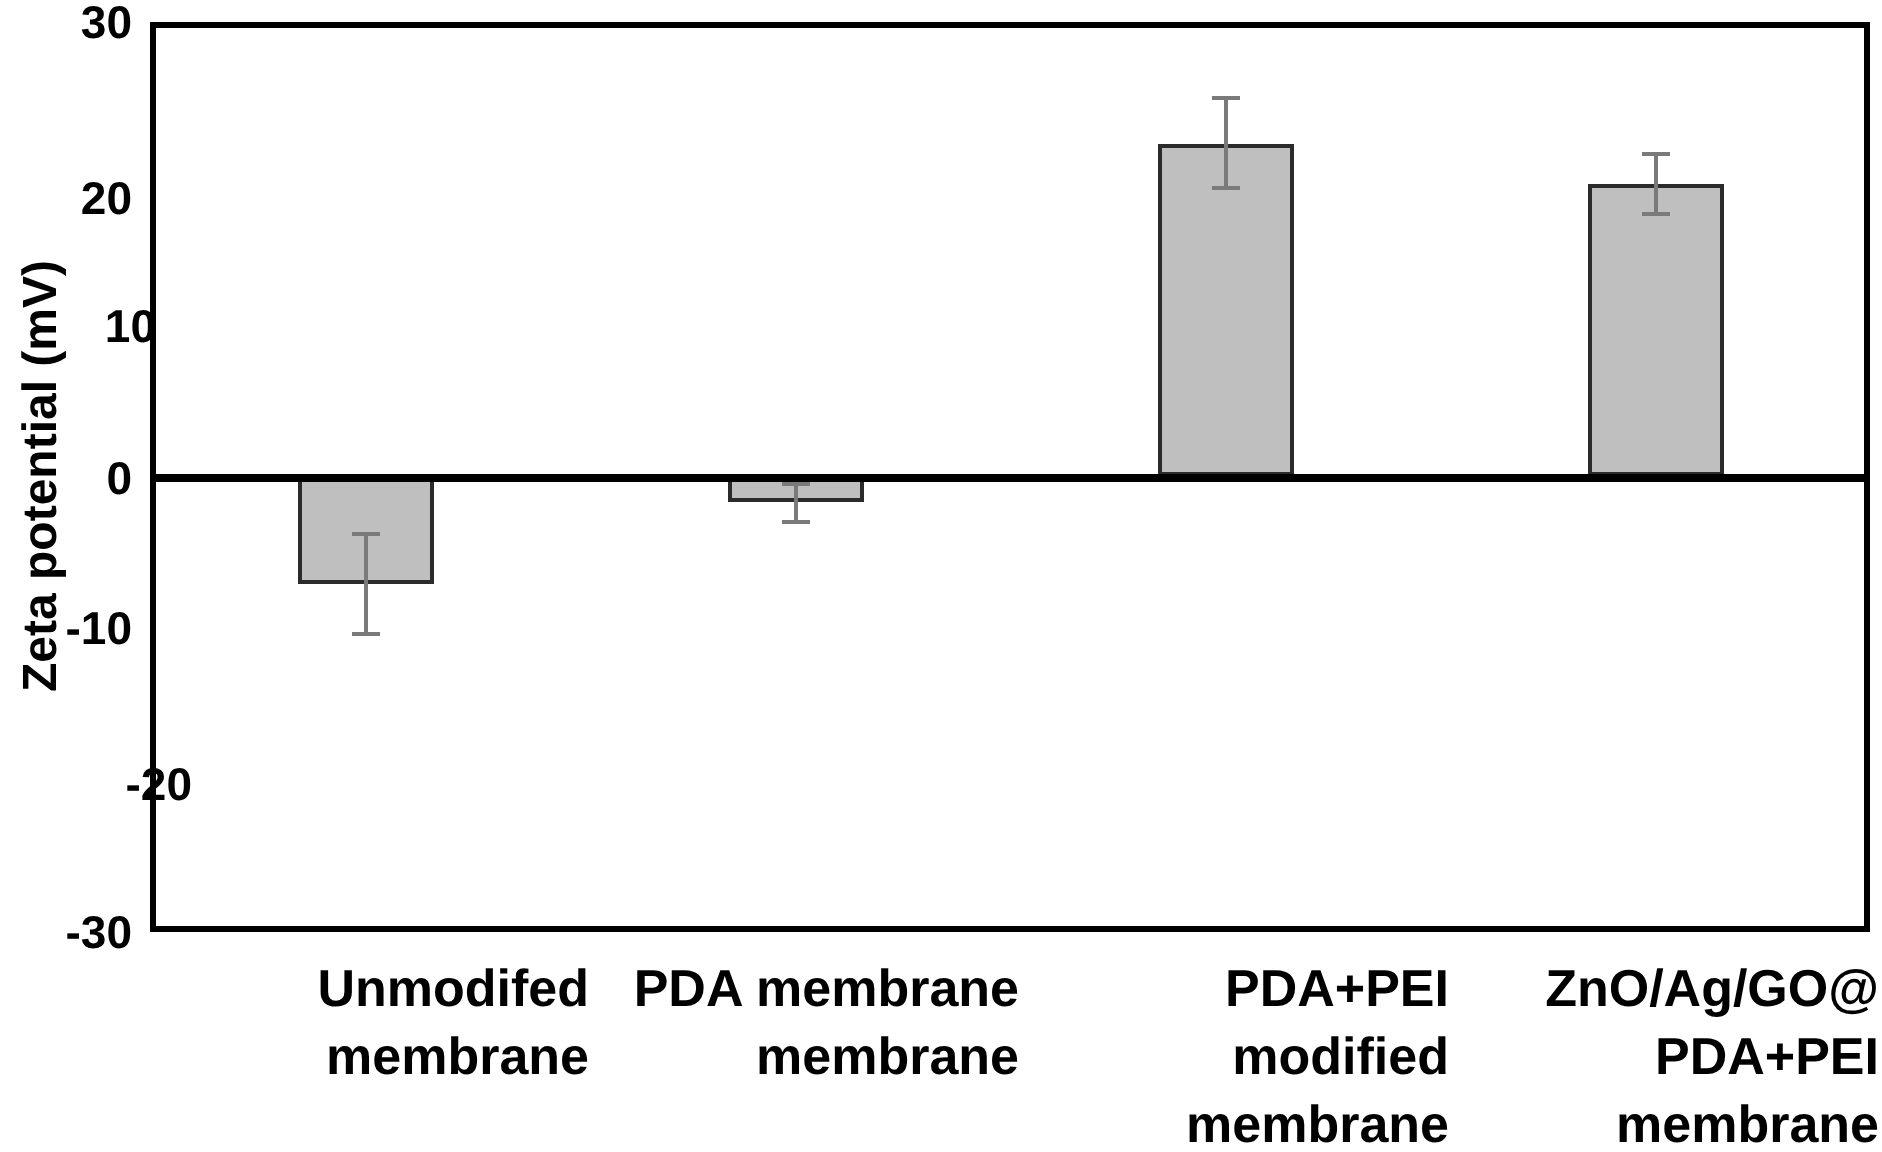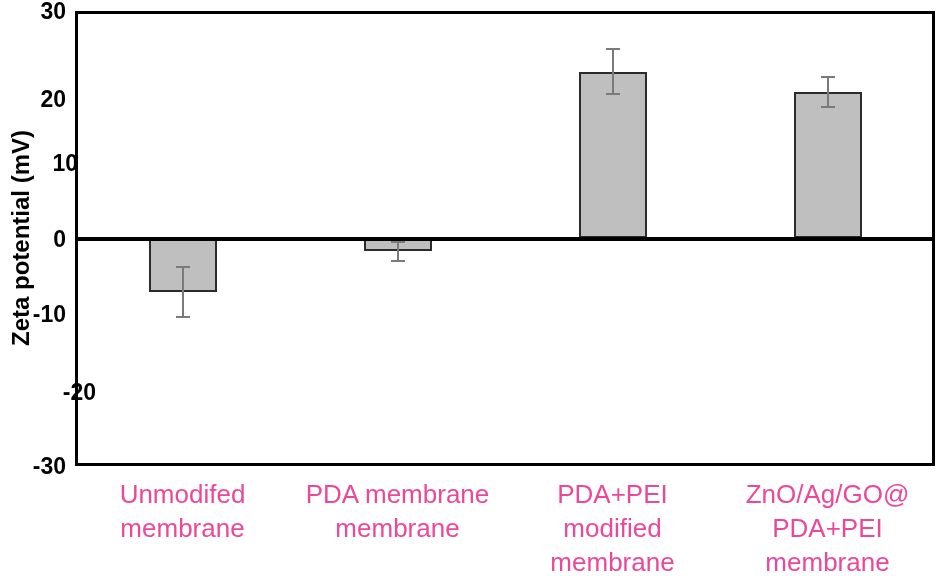--- a/index.html
+++ b/index.html
@@ -30,22 +30,22 @@
   .ytick{
     position:absolute;
     width:66px;left:0;
     text-align:right;
     font-size:23px;font-weight:bold;color:#000000;
     line-height:28px;
   }
   .xlabel{
     position:absolute;
     width:224px;
-    text-align:center;
-    font-size:26px;font-weight:normal;color:#ec4899;
+    text-align:right;
+    font-size:26px;font-weight:bold;color:#000000;
     line-height:34px;
   }
   .y-title{
     position:absolute;
     left:21px;top:238px;
     transform:translate(-50%,-50%) rotate(-90deg);
     white-space:nowrap;
     font-size:24px;font-weight:bold;color:#000000;
   }
 </style>

